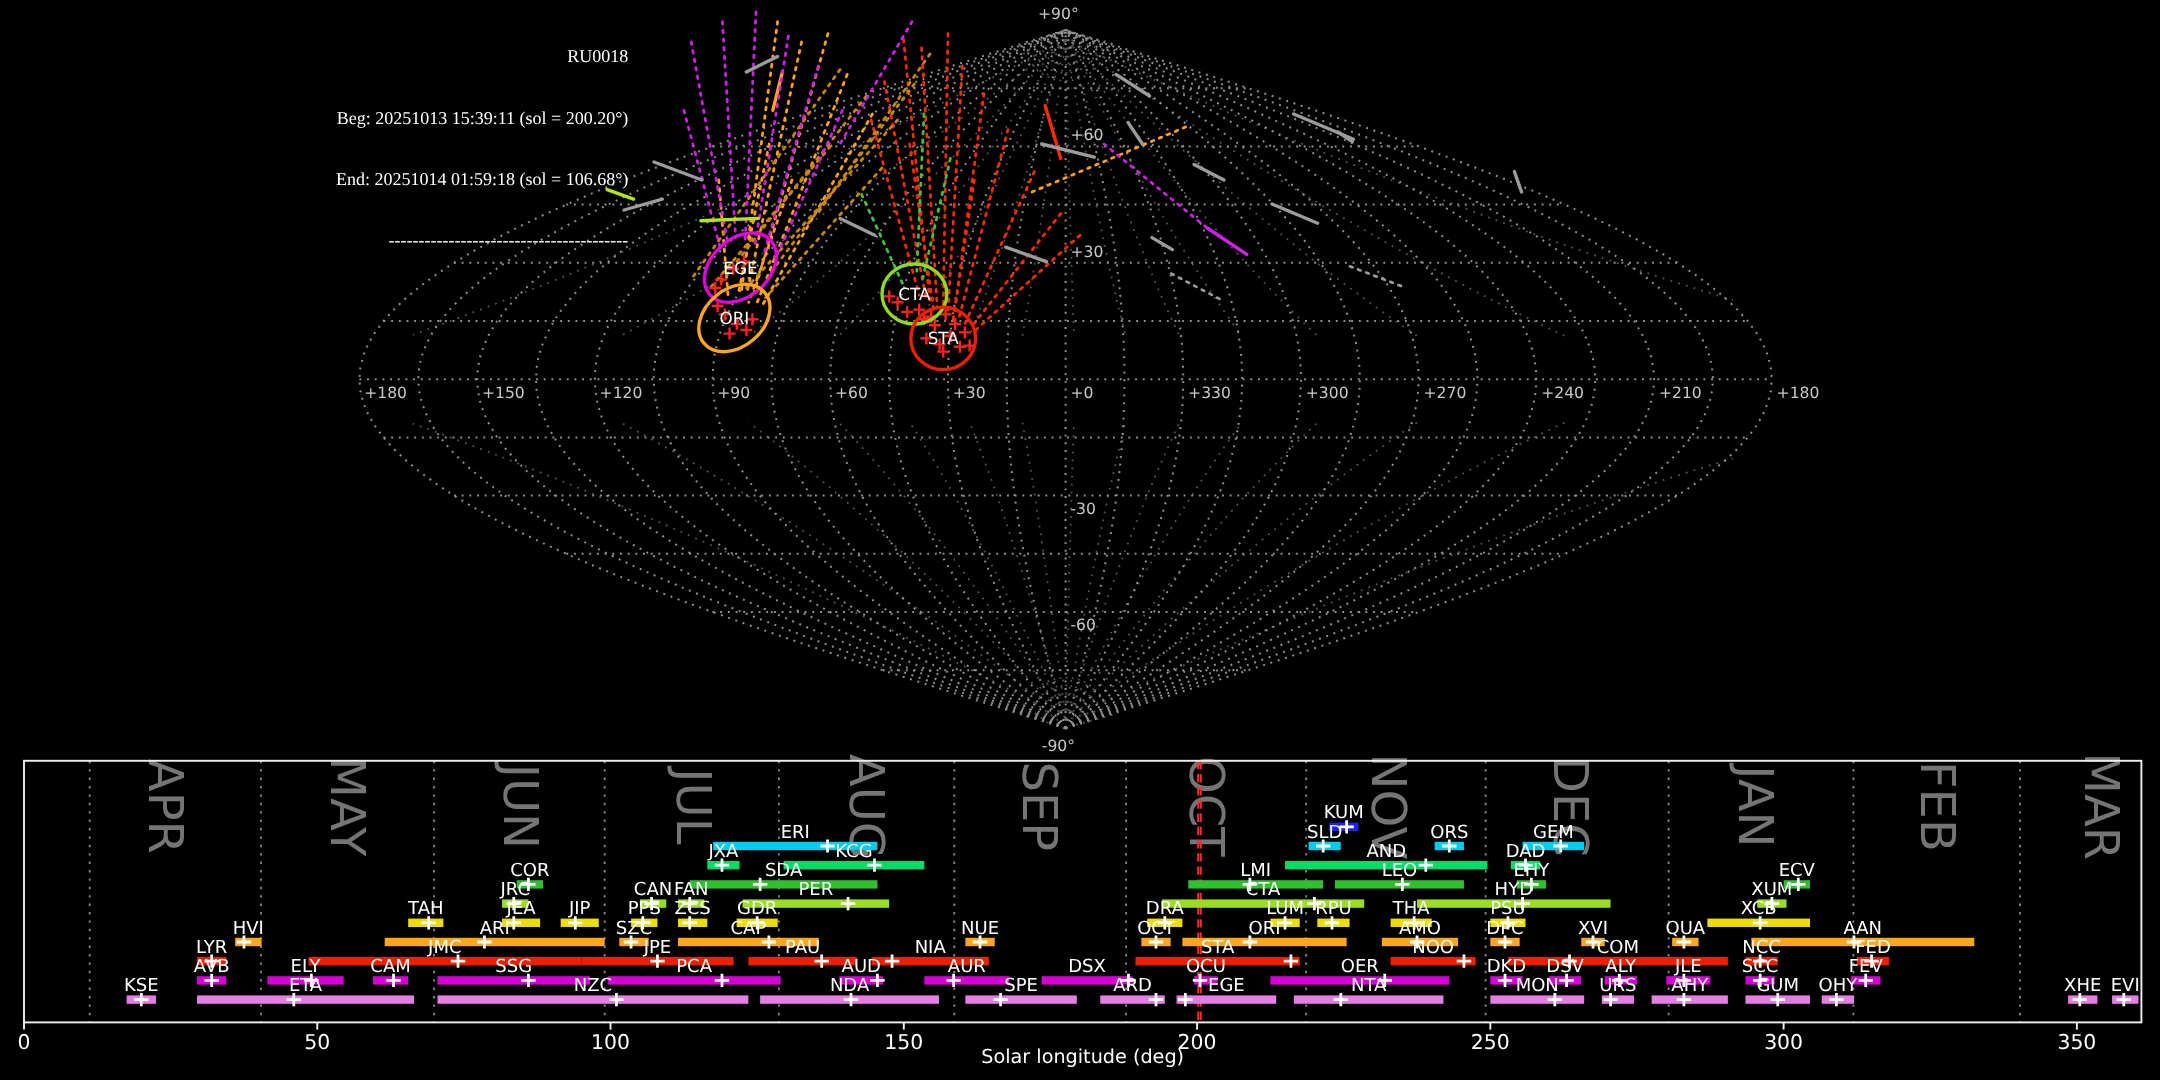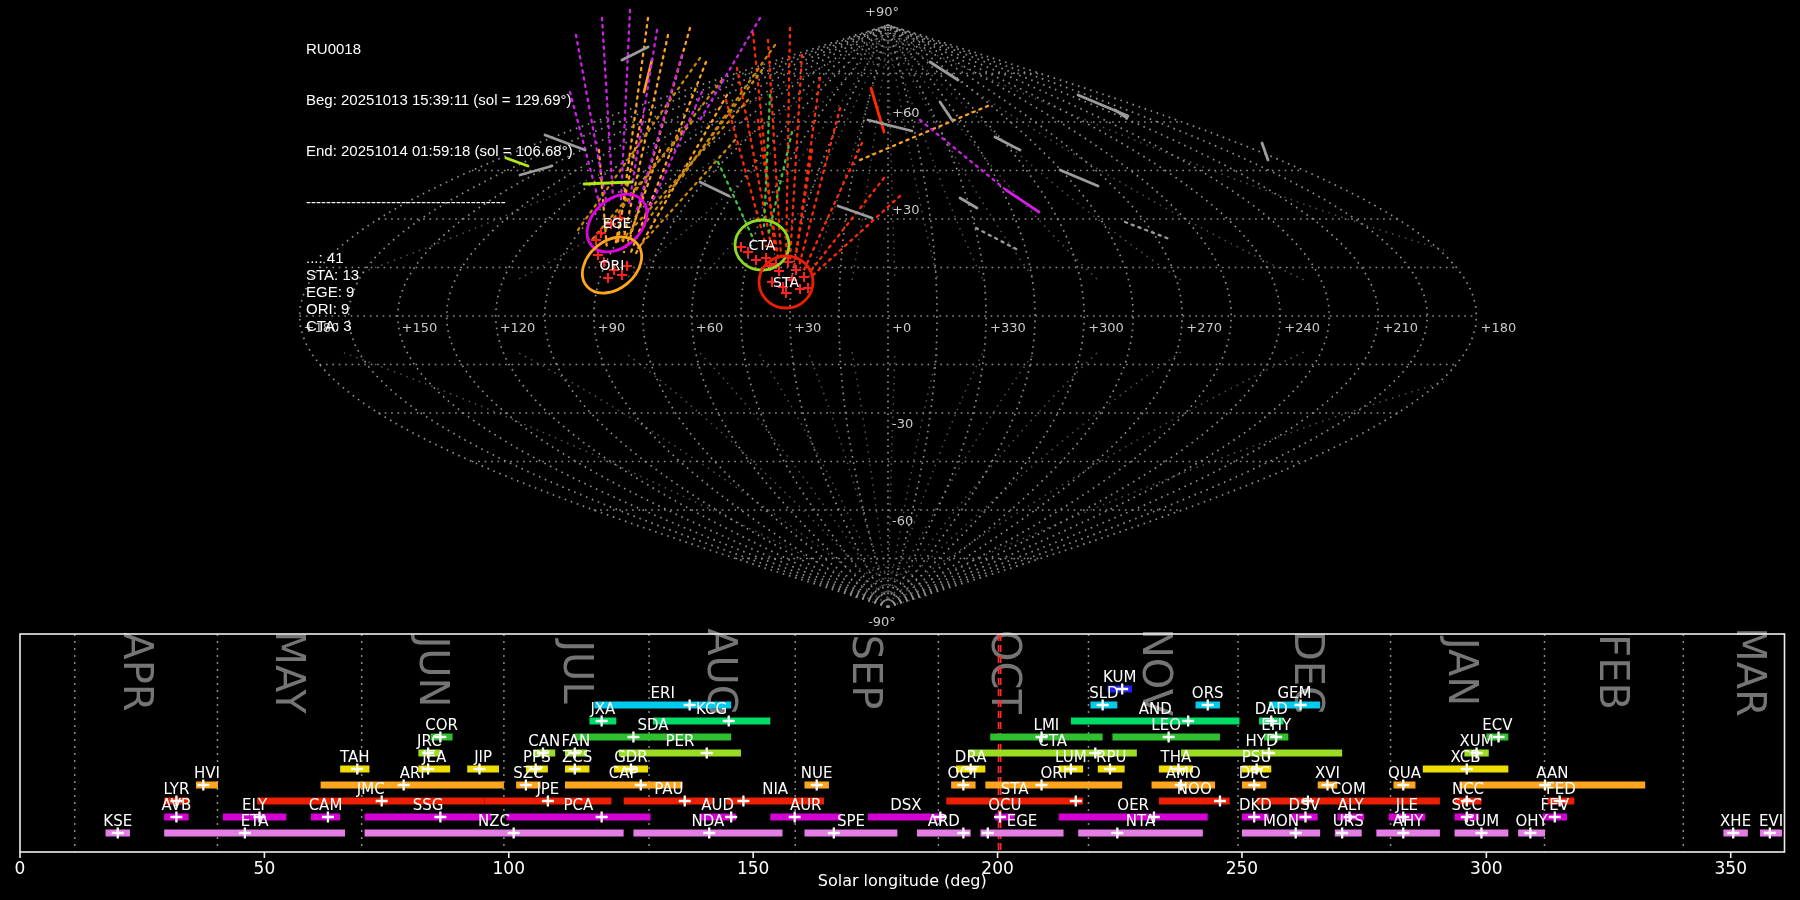--- a/index.html
+++ b/index.html
@@ -1,21 +1,21 @@
 <!DOCTYPE html>
 <html><head>
 <meta charset="utf-8">
 <style>
   html,body{margin:0;padding:0;background:#000;}
   .stage{position:relative;width:1800px;height:900px;background:#000;overflow:hidden;
          font-family:"DejaVu Sans",sans-serif;}
   #plot{position:absolute;left:0;top:0;}
-  .hdr{position:absolute;left:306px;top:6px;color:#fff;
-       font-family:Liberation Sans, sans-serif;font-size:15px;line-height:17px;
-       white-space:pre;z-index:5;}
+  .hdr{position:absolute;left:280px;top:6px;color:#fff;
+       font-family:Liberation Serif, serif;font-size:15px;line-height:17px;
+       white-space:pre;z-index:5;text-align:right;}
   .hdr .counts{margin-top:5px;}
 </style>
 </head>
 <body>
 
 <div class="stage">
   <svg id="plot" width="1800" height="900" viewBox="0 0 1800 900">
       <g stroke="#6a6a6a" stroke-width="1.5" fill="none" stroke-dasharray="1.5 5.2" opacity="0.8">
         <path d="M897.7 27.6L897.3 28.6L896.9 29.5L896.4 30.4L895.8 31.3L895.1 32.1L894.3 32.8L893.4 33.4L892.5 33.9L891.6 34.3L890.6 34.7L889.6 34.9L888.5 35.0L887.5 35.0L886.4 34.9L885.4 34.7L884.4 34.3L883.5 33.9L882.6 33.4L881.7 32.8L880.9 32.1L880.2 31.3L879.6 30.4L879.1 29.5L878.7 28.6L878.3 27.6"></path>
         <path d="M903.5 29.1L902.9 30.7L902.3 32.3L901.4 33.7L900.4 35.1L899.3 36.3L898.1 37.4L896.7 38.4L895.3 39.3L893.7 39.9L892.1 40.5L890.5 40.8L888.8 41.0L887.2 41.0L885.5 40.8L883.9 40.5L882.3 39.9L880.7 39.3L879.3 38.4L877.9 37.4L876.7 36.3L875.6 35.1L874.6 33.7L873.7 32.3L873.1 30.7L872.5 29.1"></path>
@@ -705,18 +705,17 @@
         <line x1="1486.3400000000001" y1="852" x2="1486.3400000000001" y2="858" stroke="#eee" stroke-width="1.6"></line>
         <text x="1486.3400000000001" y="874" fill="#fff" font-size="17" text-anchor="middle" font-family="&quot;DejaVu Sans&quot;,sans-serif">300</text>
         <line x1="1730.73" y1="852" x2="1730.73" y2="858" stroke="#eee" stroke-width="1.6"></line>
         <text x="1730.73" y="874" fill="#fff" font-size="17" text-anchor="middle" font-family="&quot;DejaVu Sans&quot;,sans-serif">350</text>
         <text x="902.2479000000001" y="886" fill="#fff" font-size="16" text-anchor="middle" font-family="&quot;DejaVu Sans&quot;,sans-serif">Solar longitude (deg)</text>
       </g>
     </svg>
 
   <div class="hdr">
     <div>RU0018</div>
-    <div>Beg: 20251013 15:39:11 (sol = 129.69°)</div>
+    <div>Beg: 20251013 15:39:11 (sol = 200.20°)</div>
     <div>End: 20251014 01:59:18 (sol = 106.68°)</div>
     <div>----------------------------------------</div>
-    <div class="counts" id="counts"><div>...: 41</div><div>STA: 13</div><div>EGE: 9</div><div>ORI: 9</div><div>CTA: 3</div></div>
   </div>
 </div>
 
 </body></html>

